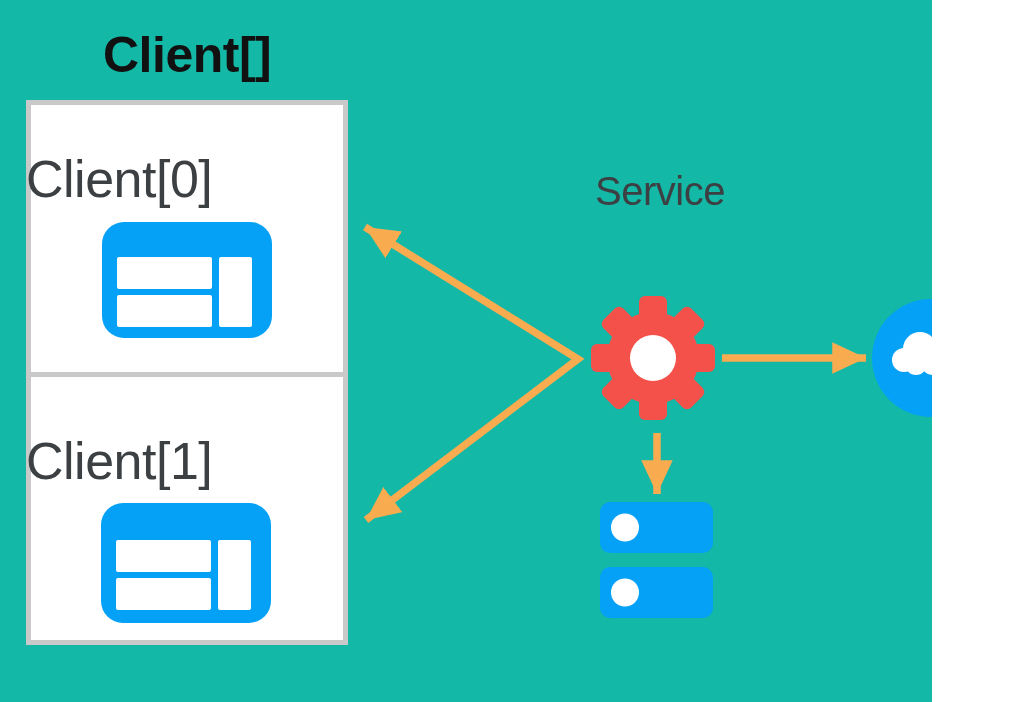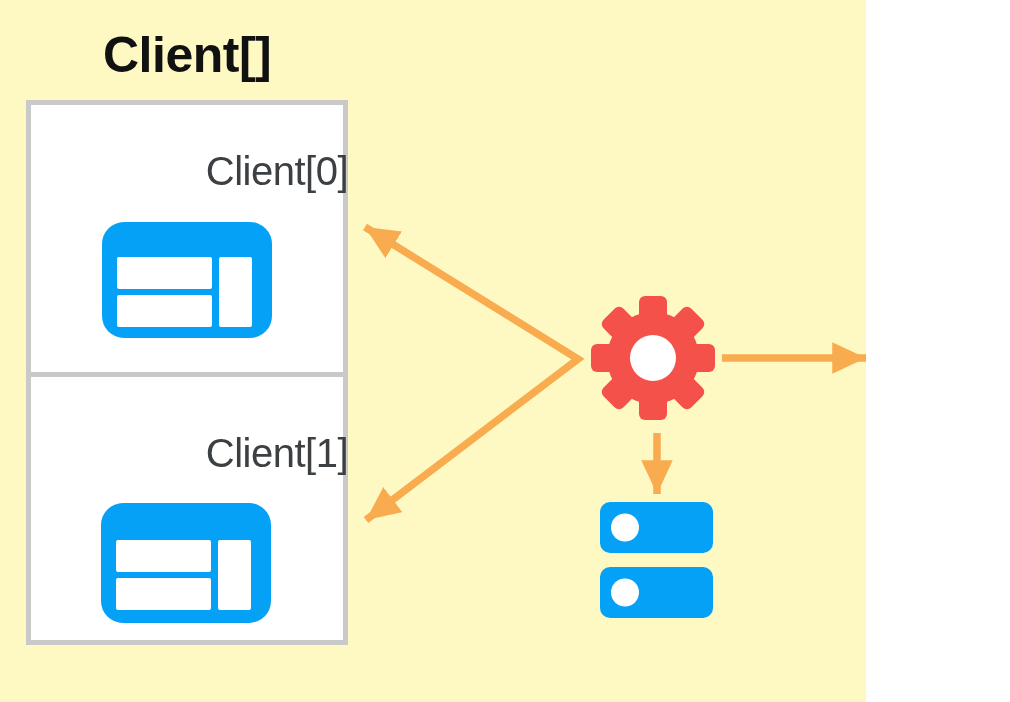--- a/index.html
+++ b/index.html
@@ -6,38 +6,38 @@
     --c-blue:#04A1F7;
     --c-red:#F4514B;
     --c-orange:#F9AB4F;
     --c-border:#C9C9C9;
     --c-text_dark:#3C4043;
     --c-title:#111111;
     --c-white:#FFFFFF;
   }
   html,body{margin:0;padding:0;background:#fff;}
   .stage{
-    position:relative;width:866px;height:702px;background:#fef9c3;overflow:hidden;
+    position:relative;width:932px;height:702px;background:#14b8a6;overflow:hidden;
     font-family:"Liberation Sans","DejaVu Sans",sans-serif;
   }
   .abs{position:absolute;}
   .title{
     left:103px;top:26px;width:322px;
     font-size:50px;font-weight:600;letter-spacing:-0.5px;color:var(--c-title);
   }
   .clients-box{
     left:26px;top:100px;width:322px;height:545px;
     border:5px solid var(--c-border);box-sizing:border-box;background:#fff;
   }
   .divider{
     left:0;top:267px;width:312px;height:5px;background:var(--c-border);
   }
   .client-label{
-    width:322px;left:26px;text-align:right;
-    font-size:40px;font-weight:500;letter-spacing:-0.5px;color:var(--c-text_dark);
+    width:322px;left:26px;text-align:left;
+    font-size:52px;font-weight:500;letter-spacing:-0.5px;color:var(--c-text_dark);
   }
   .label-0{top:149px;}
   .label-1{top:431px;}
   .icon-browser-0{left:102px;top:222px;}
   .icon-browser-1{left:101px;top:503px;}
   .sw-label{
     left:560px;top:166px;width:200px;text-align:center;
     font-size:40px;font-weight:500;letter-spacing:-0.5px;color:var(--c-text_dark);
     line-height:50px;
   }
@@ -67,21 +67,21 @@
 
   <div class="abs client-label label-1">Client[1]</div>
   <svg class="abs icon-browser-1" width="170" height="120" viewBox="0 0 170 120">
     <rect x="0" y="0" width="170" height="120" rx="22" style="fill:var(--c-blue)"></rect>
     <rect x="15" y="37" width="95" height="32" rx="2" style="fill:var(--c-white)"></rect>
     <rect x="15" y="75" width="95" height="32" rx="2" style="fill:var(--c-white)"></rect>
     <rect x="117" y="37" width="33" height="70" rx="2" style="fill:var(--c-white)"></rect>
   </svg>
 
   <div class="abs sw-label">
-    <br>
+    <span>Service</span><br>
   </div>
 
   <svg class="abs icon-gear" width="124" height="124" viewBox="0 0 124 124">
     <g style="fill:var(--c-red)">
       <circle cx="62" cy="62" r="46"></circle>
       <rect x="48" y="0" width="28" height="38" rx="6"></rect>
       <rect x="48" y="0" width="28" height="38" rx="6" transform="rotate(45 62 62)"></rect>
       <rect x="48" y="0" width="28" height="38" rx="6" transform="rotate(90 62 62)"></rect>
       <rect x="48" y="0" width="28" height="38" rx="6" transform="rotate(135 62 62)"></rect>
       <rect x="48" y="0" width="28" height="38" rx="6" transform="rotate(180 62 62)"></rect>

